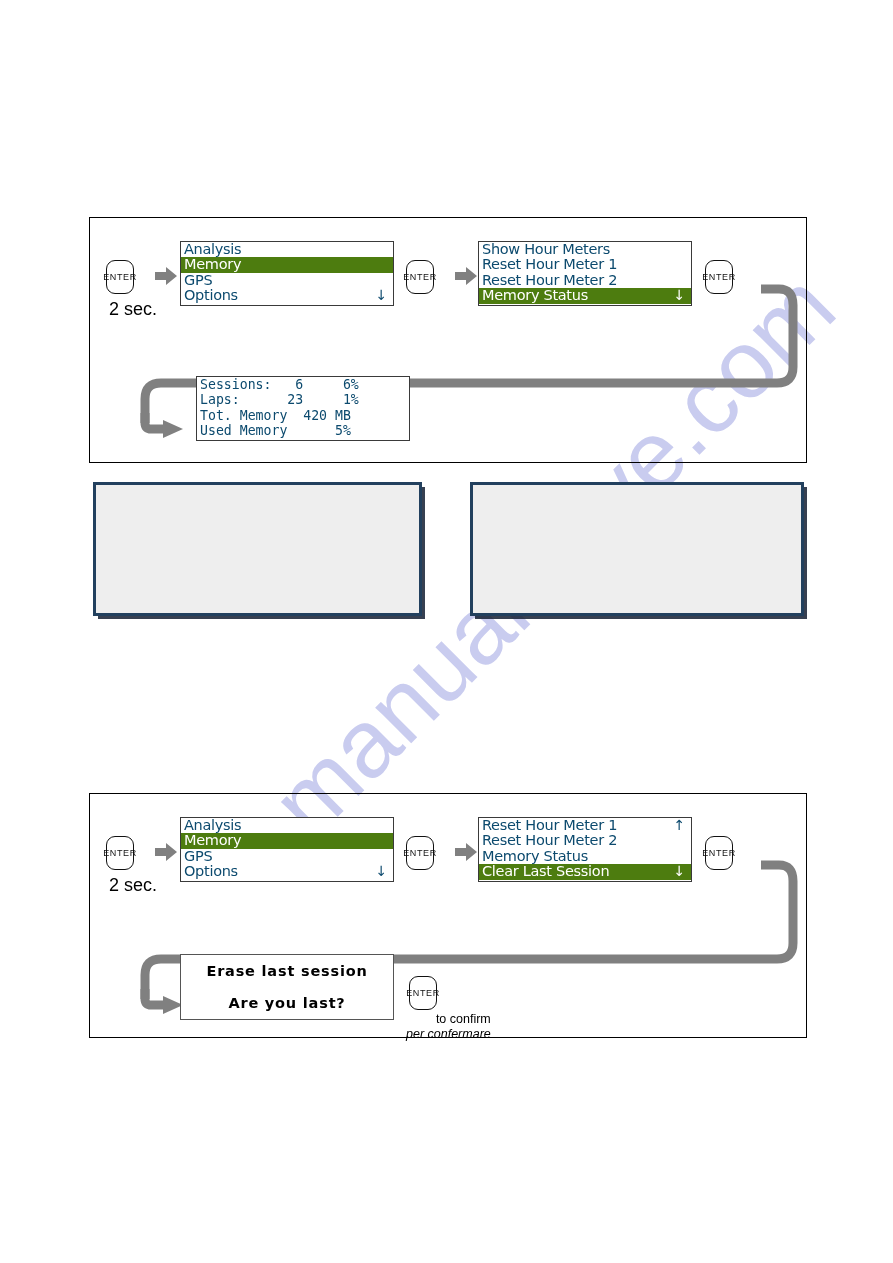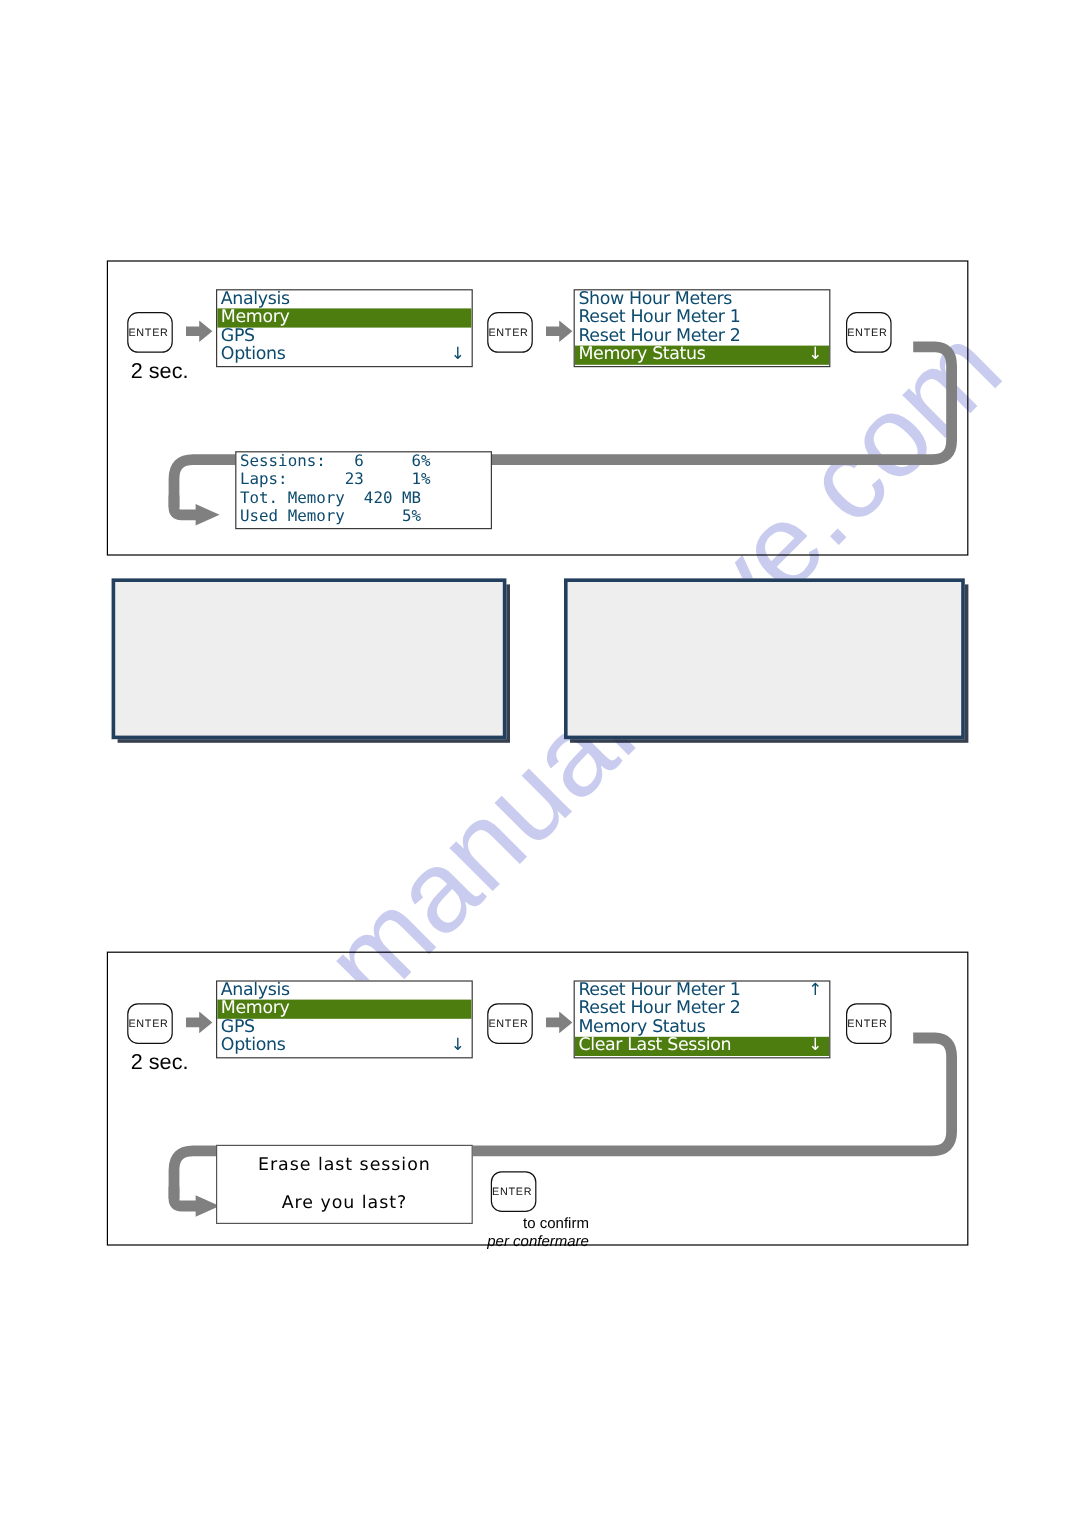--- a/index.html
+++ b/index.html
@@ -48,28 +48,29 @@
     box-sizing: border-box;
     background: transparent;
     z-index: 10;
   }
   #frame-top    { left: 89px;  top: 217px;  width: 718px; height: 246px; }
   #frame-bottom { left: 89px;  top: 793px;  width: 718px; height: 245px; }
 
   
   .enter-key {
     position: absolute;
-    width: 38px;
+    width: 28px;
     height: 34px;
     border: 1.6px solid #111;
     border-radius: 9px;
     background: #fff;
     box-sizing: border-box;
     display: flex;
     align-items: center;
+    justify-content: center;
     z-index: 30;
   }
   .enter-key .lbl {
     font-family: "Liberation Sans", sans-serif;
     font-size: 9px;
     letter-spacing: 0.6px;
     font-weight: 400;
     color: #111;
     line-height: 1;
   }
@@ -130,20 +131,21 @@
     font-family: "DejaVu Sans Mono", monospace;
     font-size: 13.2px;
     letter-spacing: 0px;
     white-space: pre;
     padding: 0 3px;
   }
 
   
   .lcd-confirm {
     border: 1.3px solid #555;
+    font-weight: bold;
   }
   .lcd-confirm .cline {
     font-family: "DejaVu Sans", sans-serif;
     font-size: 14.5px;
     letter-spacing: 0.8px;
     color: #000;
     text-align: center;
     white-space: nowrap;
   }
 

